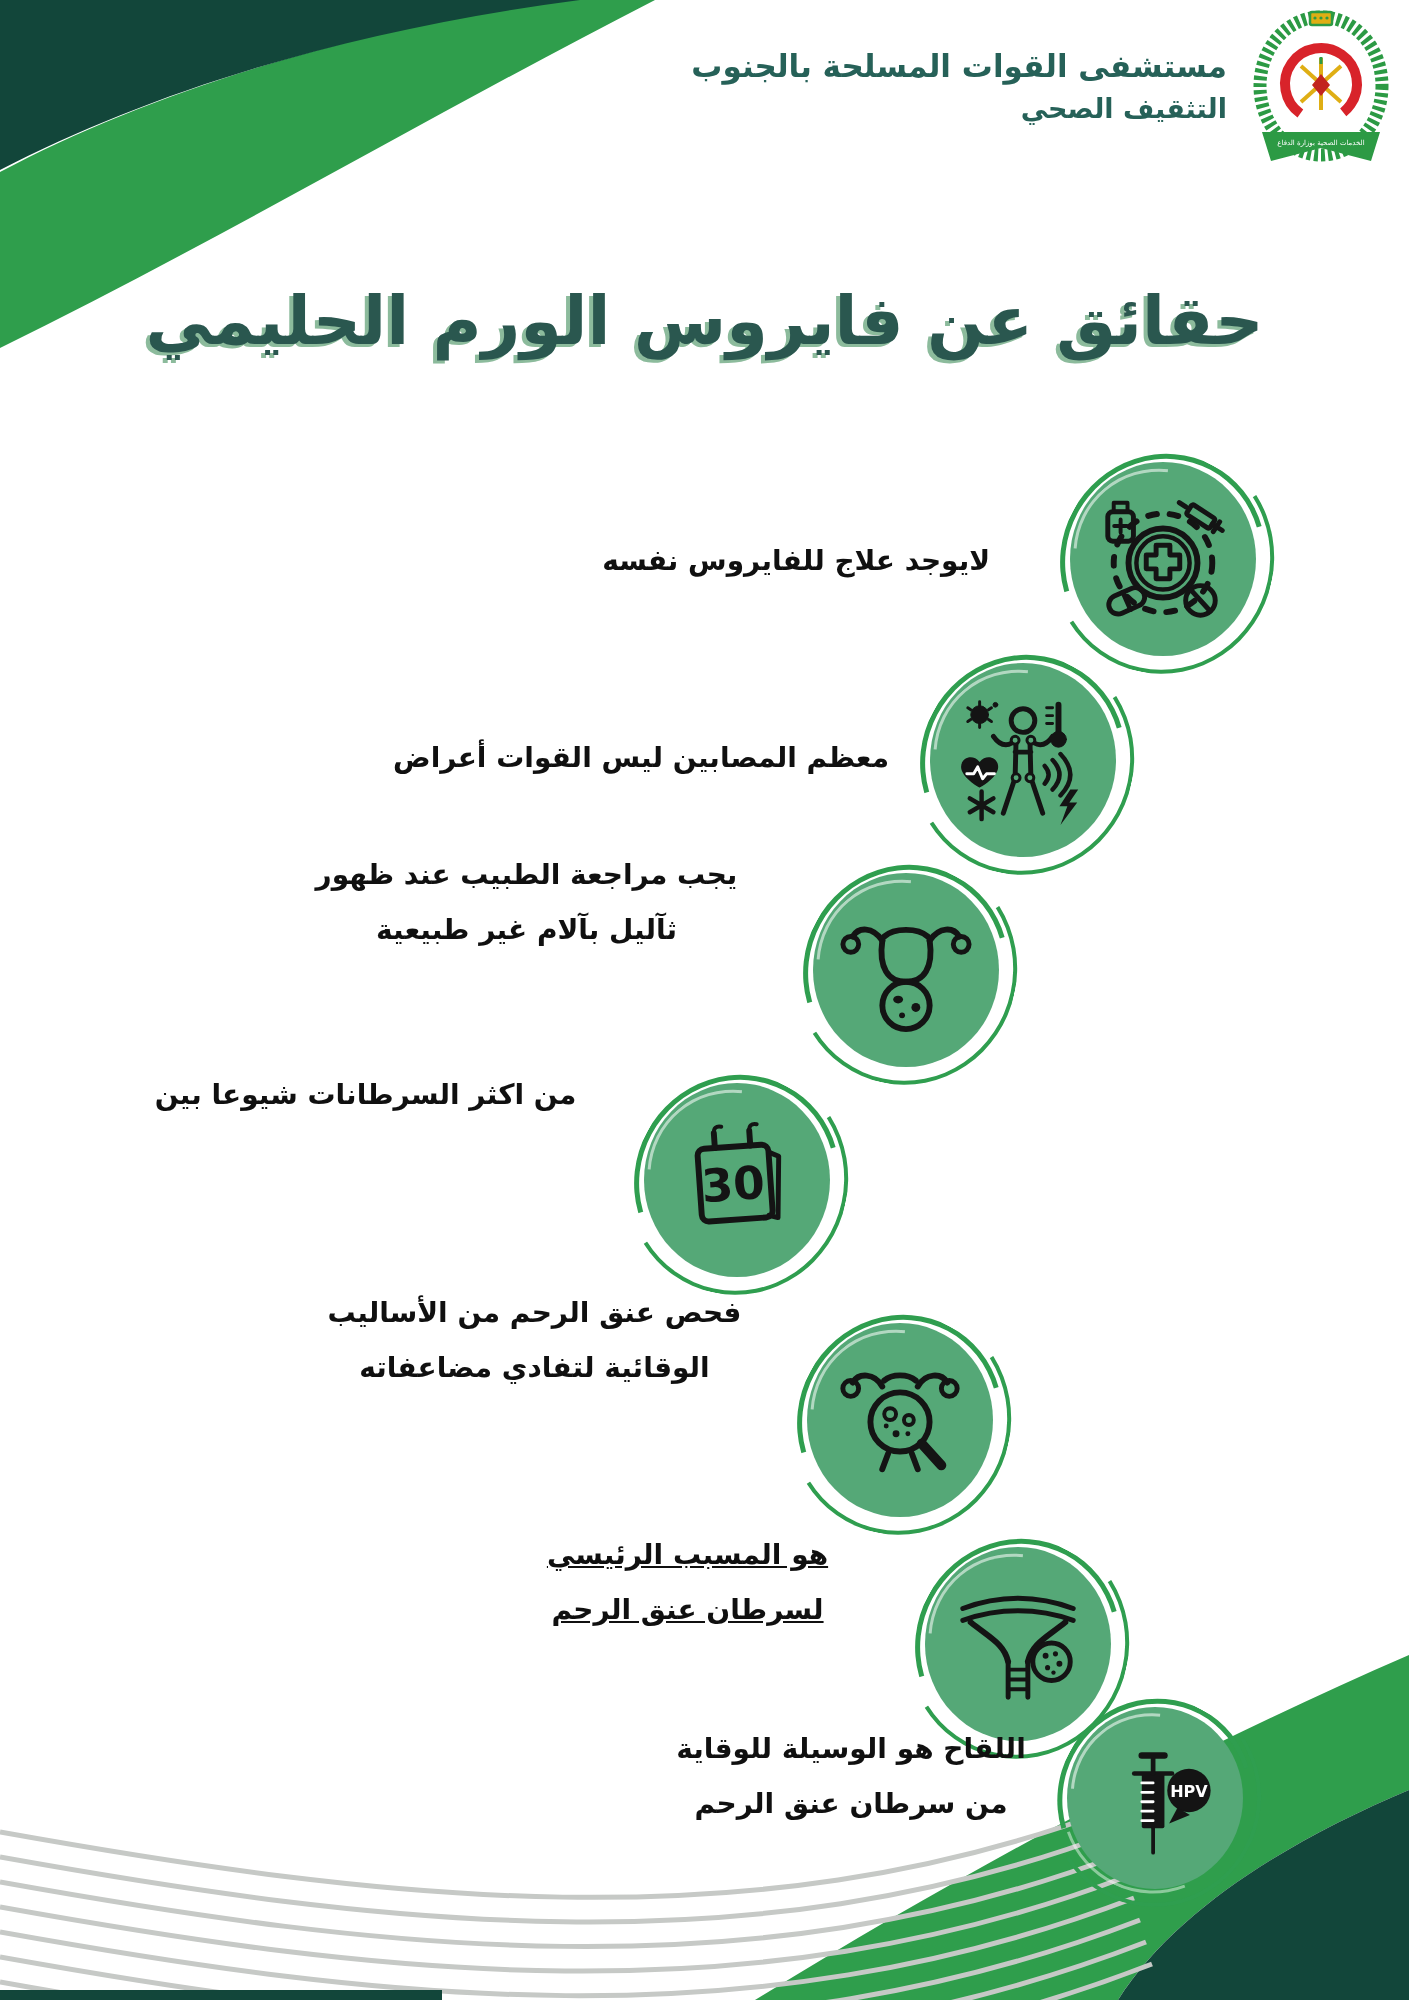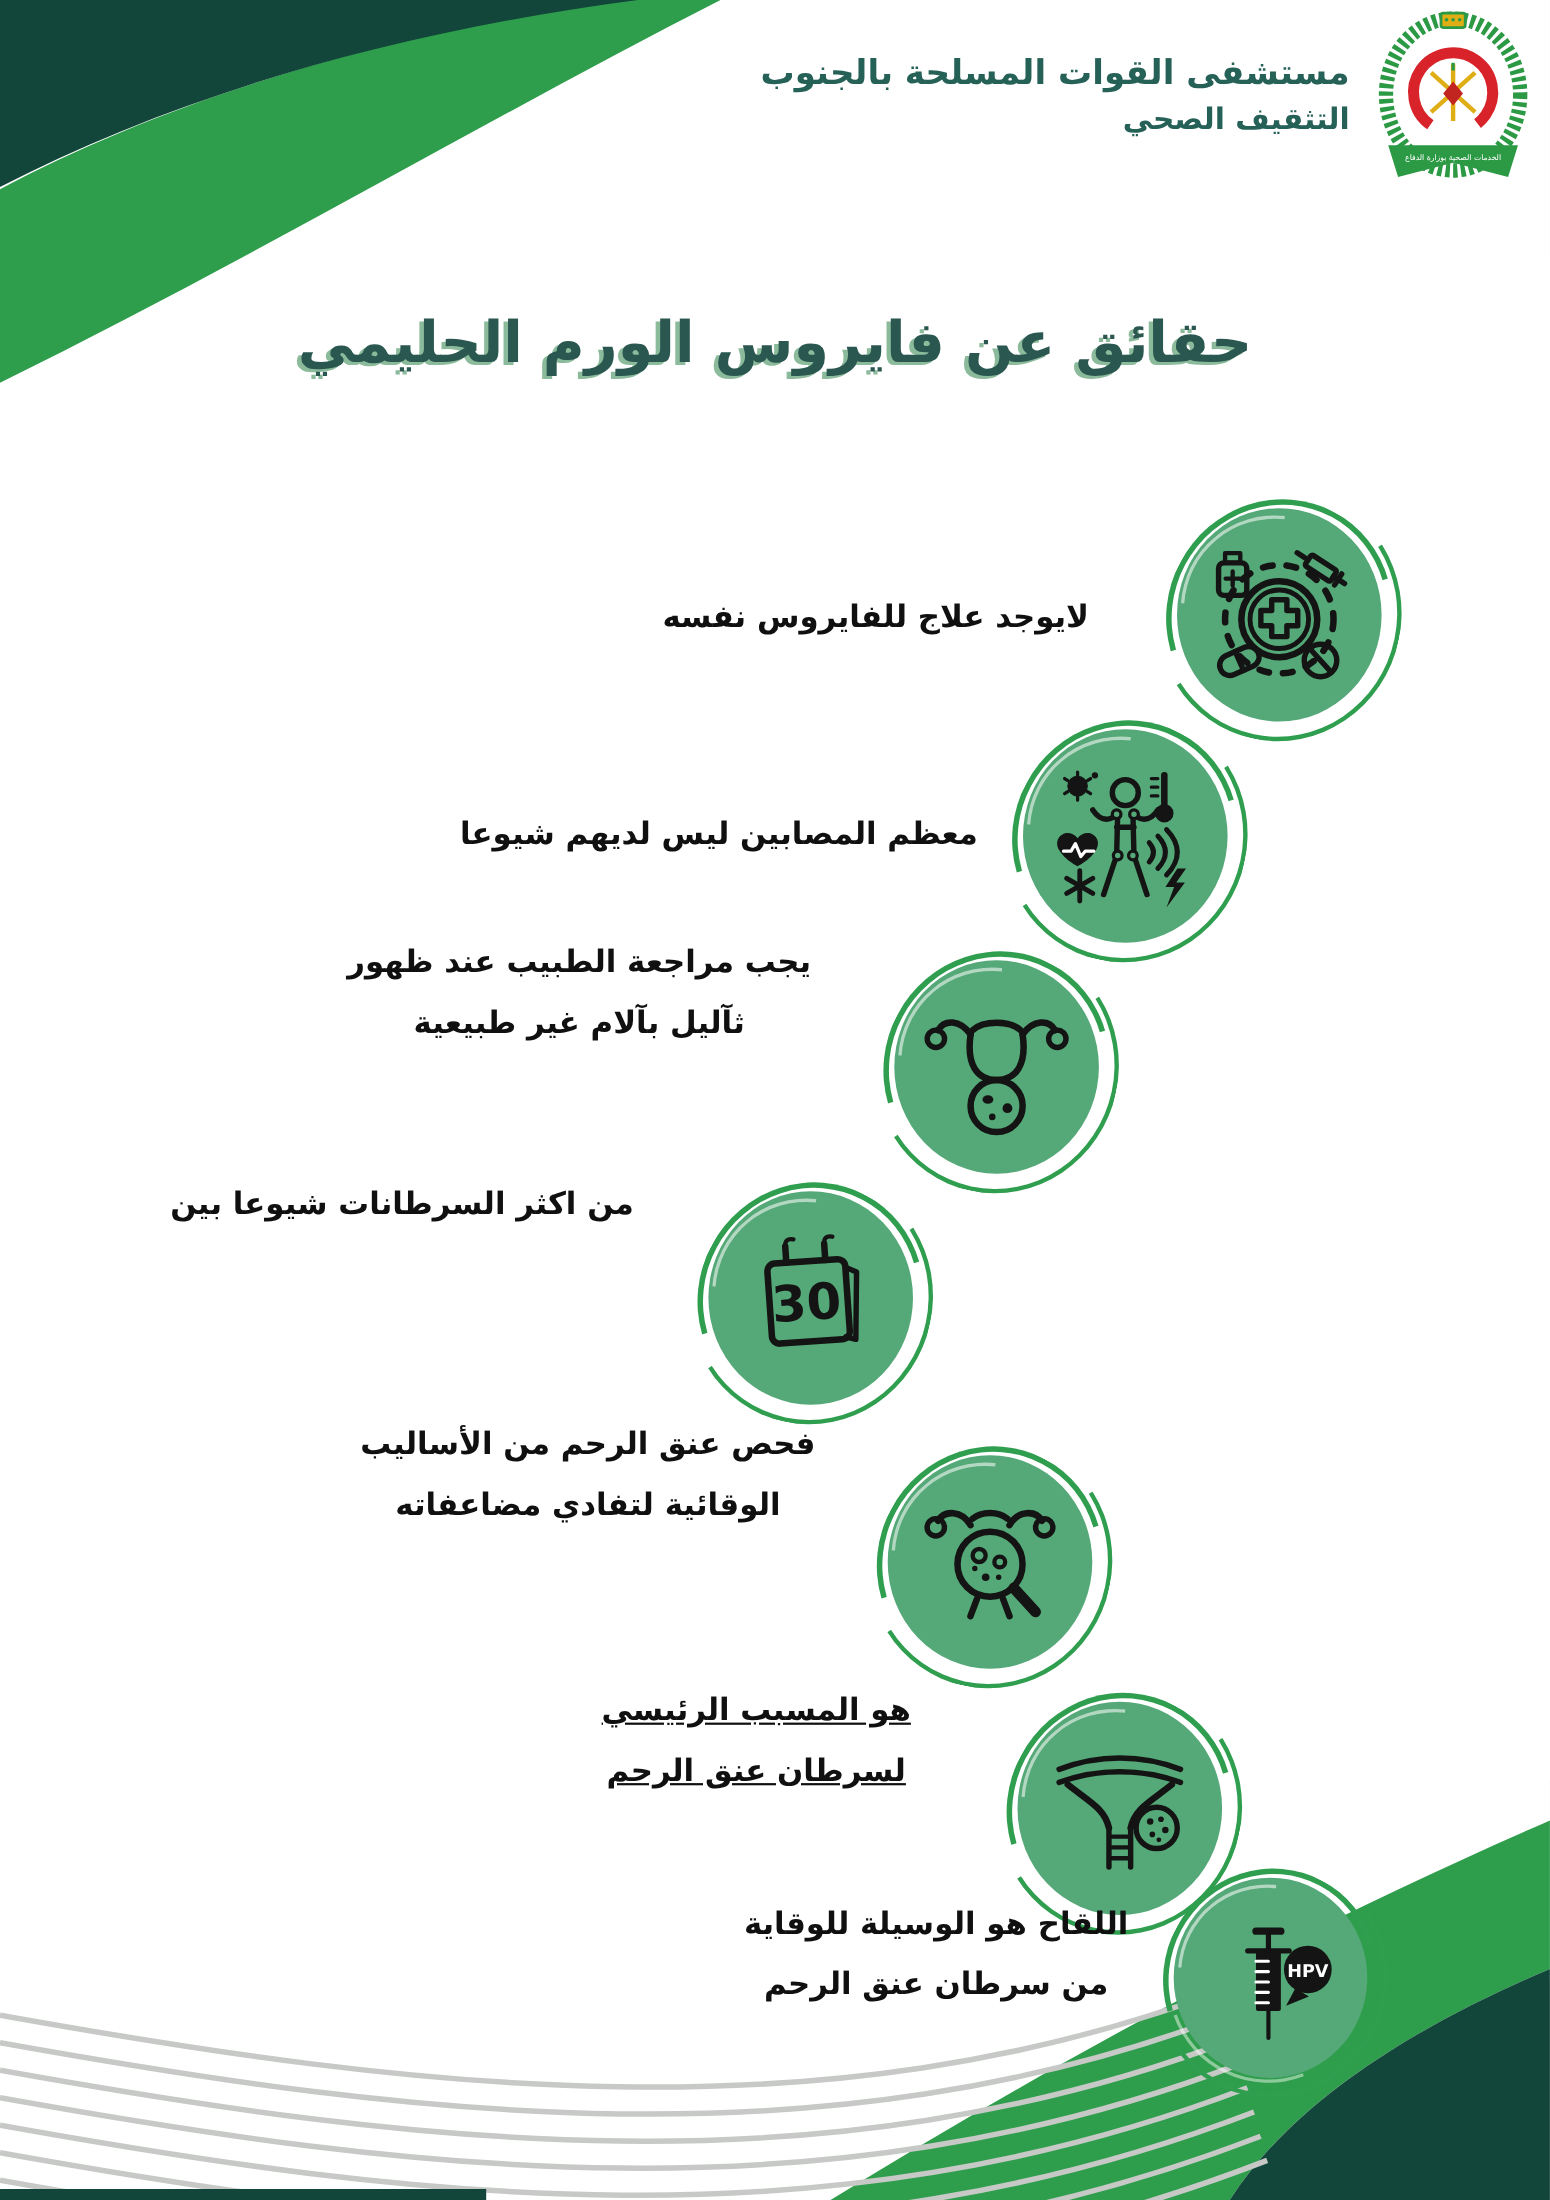--- a/index.html
+++ b/index.html
@@ -18,21 +18,21 @@
   .header-text{
     right:182px;top:44px;text-align:right;direction:rtl;color:#266158;
   }
   .header-text .h-line1{font-size:31px;font-weight:bold;line-height:1.45;}
   .header-text .h-line2{font-size:27px;font-weight:bold;line-height:1.5;}
   .logo{left:1248px;top:6px;width:148px;height:160px;}
 
   
   .main-title{
     left:0;top:282px;width:1409px;text-align:center;direction:rtl;
-    font-size:52px;font-weight:bold;color:#2a574f;
+    font-size:67px;font-weight:bold;color:#2a574f;
     text-shadow:-4px 3px 0 #8cbb9c;
     letter-spacing:-1px;white-space:nowrap;
   }
 
   
   .fact-text{
     direction:rtl;color:#101010;font-weight:bold;font-size:28px;
     line-height:1.95;text-align:center;
   }
   .fact-text.single{white-space:nowrap;text-align:right;}
@@ -159,21 +159,21 @@
           <rect x="14" y="103" width="38" height="19" rx="9.5"></rect>
           <path d="M33,103 v19"></path>
         </g>
         <circle cx="108" cy="112" r="15" stroke-width="5"></circle>
         <path d="M98,101 L118,123" stroke-width="5"></path>
       </svg>
     </span>
   </div>
 
   <div class="abs fact-text single ft2">
-    <div>معظم المصابين ليس لديهم شيوعا</div>
+    <div>معظم المصابين ليس القوات أعراض</div>
   </div>
   <div class="fact-circle fc2">
     <span class="fill"></span>
       <span class="swirl"></span>
       <span class="swirl2"></span>
     <span class="icon-wrap">
       <svg width="138" height="138" viewBox="0 0 140 140" fill="none" stroke="#141414" stroke-linecap="round" stroke-linejoin="round">
         <circle cx="70" cy="30" r="12" stroke-width="5"></circle>
         <path d="M40,46 C48,58 58,56 63,48 L62,88 L50,124 M100,46 C92,58 82,56 77,48 L78,88 L90,124 M62,62 h16" stroke-width="5"></path>
         <circle cx="62" cy="50" r="4" fill="#55a877" stroke-width="3"></circle>

